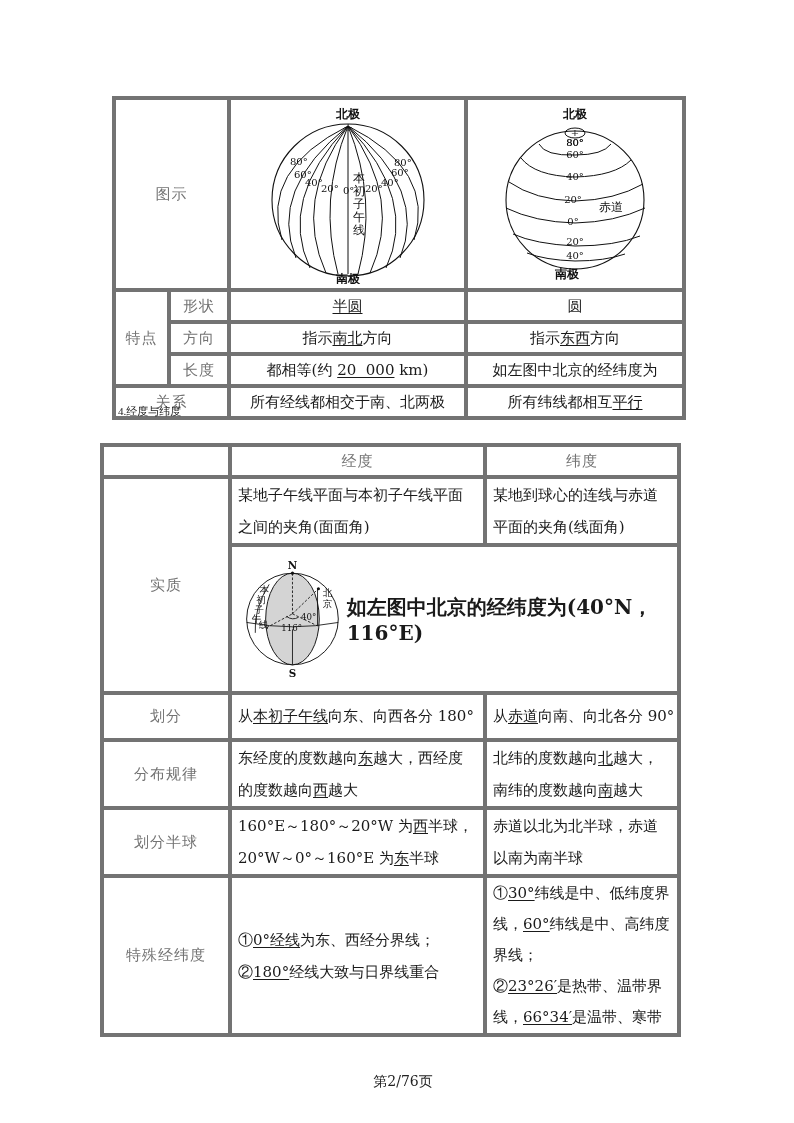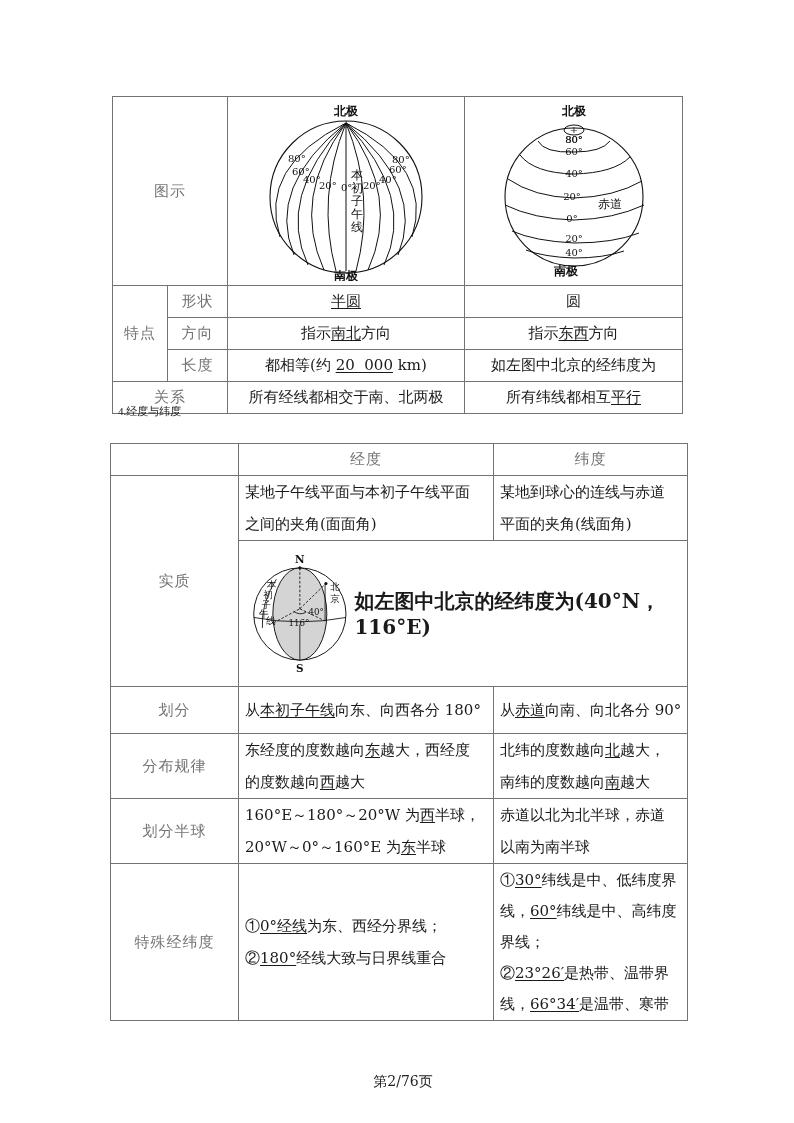--- a/index.html
+++ b/index.html
@@ -2,28 +2,28 @@
 <html><head>
 <meta charset="utf-8">
 <style>
   html, body { margin: 0; padding: 0; background: #ffffff; }
   body {
     width: 794px; height: 1123px; position: relative; overflow: hidden;
     font-family: "DejaVu Serif", "Liberation Serif", serif;
     color: #1a1a1a;
   }
   table { border-collapse: collapse; position: absolute; table-layout: fixed; }
-  td { border: 1px solid #737373; padding: 0; font-size: 15px; vertical-align: middle; }
+  td { border: 4px solid #737373; padding: 0; font-size: 15px; vertical-align: middle; }
   .c { text-align: center; }
   .l { text-align: left; padding-left: 6px; }
   .u { text-decoration: underline; text-underline-offset: 2px; }
   .ml { line-height: 32px; }
   .lbl { color: #737373; letter-spacing: 1px; }
   #t1 { left: 112px; top: 96px; width: 570px; }
-  #t2 { left: 110px; top: 443px; width: 577px; }
+  #t2 { left: 100px; top: 443px; width: 577px; }
   .sec-title {
     position: absolute; left: 118px; top: 404px;
     font-family: Liberation Serif, serif; font-size: 11px;
   }
   .footer {
     position: absolute; left: 6px; width: 794px; top: 1073px; text-align: center;
     font-size: 14px; color: #222;
   }
   svg text { font-family: "DejaVu Serif", "Liberation Serif", serif; fill: #111; }
   .bj-text { font-size: 20px; font-weight: bold; }

